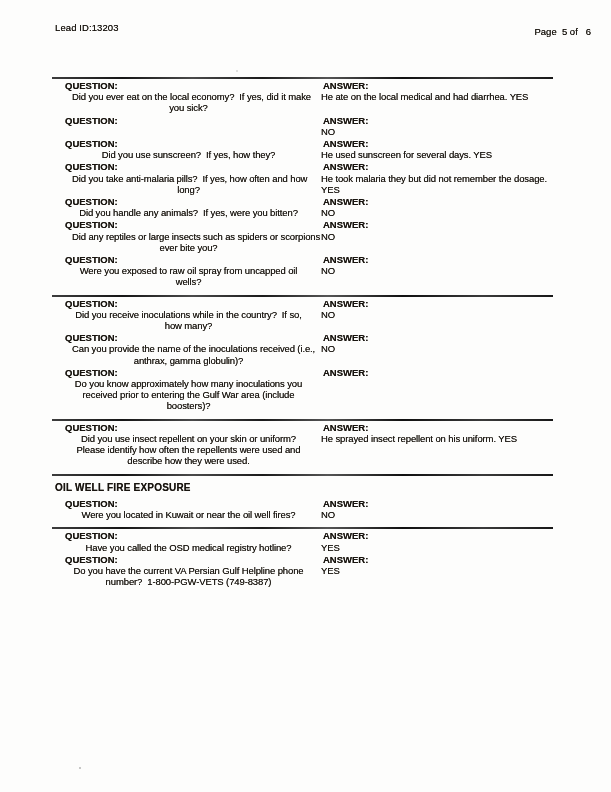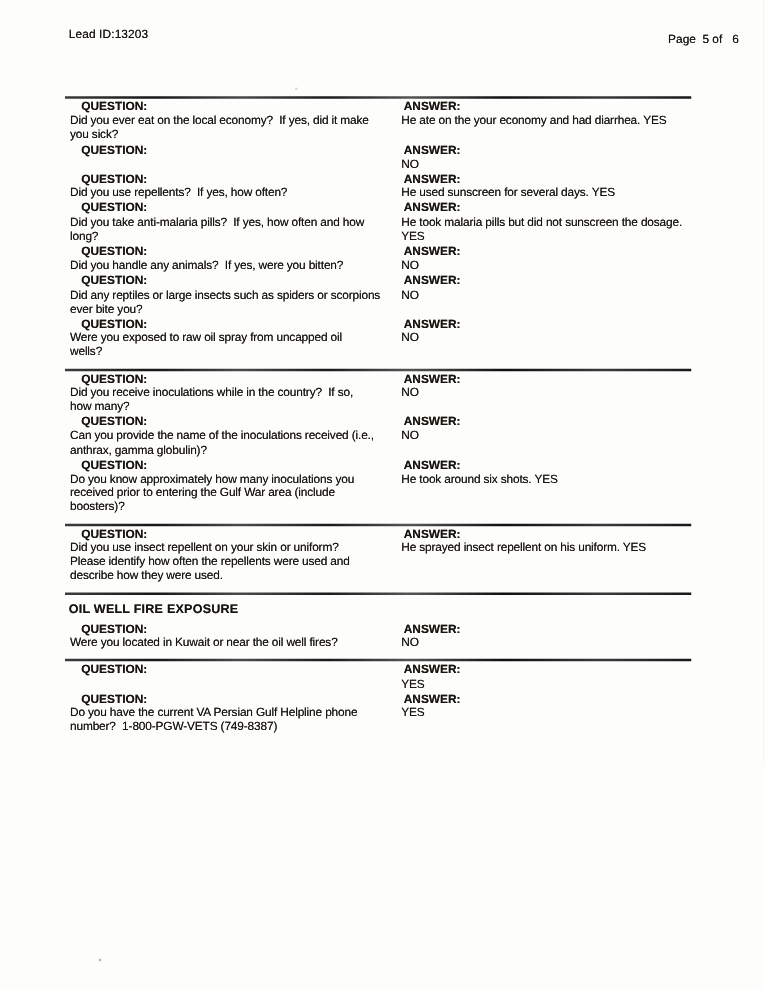--- a/index.html
+++ b/index.html
@@ -52,21 +52,21 @@
     line-height: 11.5px;
     font-weight: 700;
     letter-spacing: 0.2px;
   }
   .qa { display: flex; margin-top: 1px; gap: 16px; }
   .qcol { flex: 0 0 253px; width: 253px; }
   .acol { flex: 1 1 auto; min-width: 0; }
   .lbl { font-weight: 700; letter-spacing: 0; }
   .qlbl { margin-left: 13px; }
   .albl { margin-left: 2px; }
-  .qtext { margin-left: 4px; white-space: pre; }
+  .qtext { margin-left: 20px; white-space: pre; text-align: center; }
   .atext { white-space: pre; }
   .speck { position: absolute; border-radius: 50%; }
   .speck-a { left: 79px; top: 767px; width: 2px; height: 2px; background: #b5b5b5; }
   .speck-b { left: 357px; top: 86px; width: 2px; height: 1.5px; background: #cfcfcf; }
   .speck-c { left: 236px; top: 70px; width: 2px; height: 2px; background: #d6d6d6; }
 </style>
 </head>
 <body>
 
 <div class="page">
@@ -80,54 +80,54 @@
       <div class="rule"></div>
 
       <div class="qa">
         <div class="qcol">
           <div class="lbl qlbl">QUESTION:</div>
           <div class="qtext">Did you ever eat on the local economy?  If yes, did it make
 you sick?</div>
         </div>
         <div class="acol">
           <div class="lbl albl">ANSWER:</div>
-          <div class="atext">He ate on the your economy and had diarrhea. YES</div>
-        </div>
-      </div>
-
-      <div class="qa">
-        <div class="qcol">
-          <div class="lbl qlbl">QUESTION:</div>
-        </div>
-        <div class="acol">
-          <div class="lbl albl">ANSWER:</div>
-          <div class="atext">NO</div>
-        </div>
-      </div>
-
-      <div class="qa">
-        <div class="qcol">
-          <div class="lbl qlbl">QUESTION:</div>
-          <div class="qtext">Did you use repellents?  If yes, how often?</div>
+          <div class="atext">He ate on the local medical and had diarrhea. YES</div>
+        </div>
+      </div>
+
+      <div class="qa">
+        <div class="qcol">
+          <div class="lbl qlbl">QUESTION:</div>
+        </div>
+        <div class="acol">
+          <div class="lbl albl">ANSWER:</div>
+          <div class="atext">NO</div>
+        </div>
+      </div>
+
+      <div class="qa">
+        <div class="qcol">
+          <div class="lbl qlbl">QUESTION:</div>
+          <div class="qtext">Did you use sunscreen?  If yes, how they?</div>
         </div>
         <div class="acol">
           <div class="lbl albl">ANSWER:</div>
           <div class="atext">He used sunscreen for several days. YES</div>
         </div>
       </div>
 
       <div class="qa">
         <div class="qcol">
           <div class="lbl qlbl">QUESTION:</div>
           <div class="qtext">Did you take anti-malaria pills?  If yes, how often and how
 long?</div>
         </div>
         <div class="acol">
           <div class="lbl albl">ANSWER:</div>
-          <div class="atext">He took malaria pills but did not sunscreen the dosage.
+          <div class="atext">He took malaria they but did not remember the dosage.
 YES</div>
         </div>
       </div>
 
       <div class="qa">
         <div class="qcol">
           <div class="lbl qlbl">QUESTION:</div>
           <div class="qtext">Did you handle any animals?  If yes, were you bitten?</div>
         </div>
         <div class="acol">
@@ -190,21 +190,20 @@
 
       <div class="qa">
         <div class="qcol">
           <div class="lbl qlbl">QUESTION:</div>
           <div class="qtext">Do you know approximately how many inoculations you
 received prior to entering the Gulf War area (include
 boosters)?</div>
         </div>
         <div class="acol">
           <div class="lbl albl">ANSWER:</div>
-          <div class="atext">He took around six shots. YES</div>
         </div>
       </div>
     </section>
 
     <section class="sec">
       <div class="rule"></div>
 
       <div class="qa">
         <div class="qcol">
           <div class="lbl qlbl">QUESTION:</div>
@@ -234,20 +233,21 @@
         </div>
       </div>
     </section>
 
     <section class="sec">
       <div class="rule"></div>
 
       <div class="qa">
         <div class="qcol">
           <div class="lbl qlbl">QUESTION:</div>
+          <div class="qtext">Have you called the OSD medical registry hotline?</div>
         </div>
         <div class="acol">
           <div class="lbl albl">ANSWER:</div>
           <div class="atext">YES</div>
         </div>
       </div>
 
       <div class="qa">
         <div class="qcol">
           <div class="lbl qlbl">QUESTION:</div>

